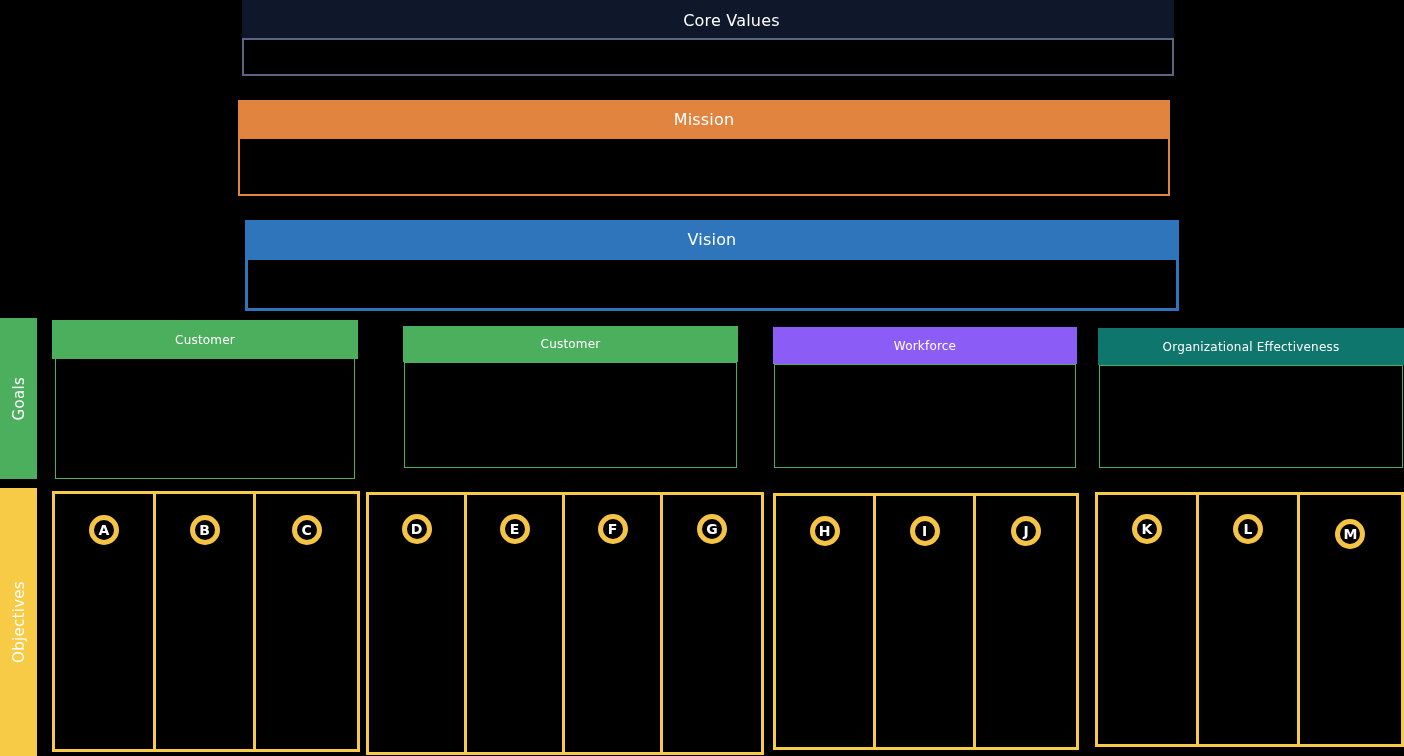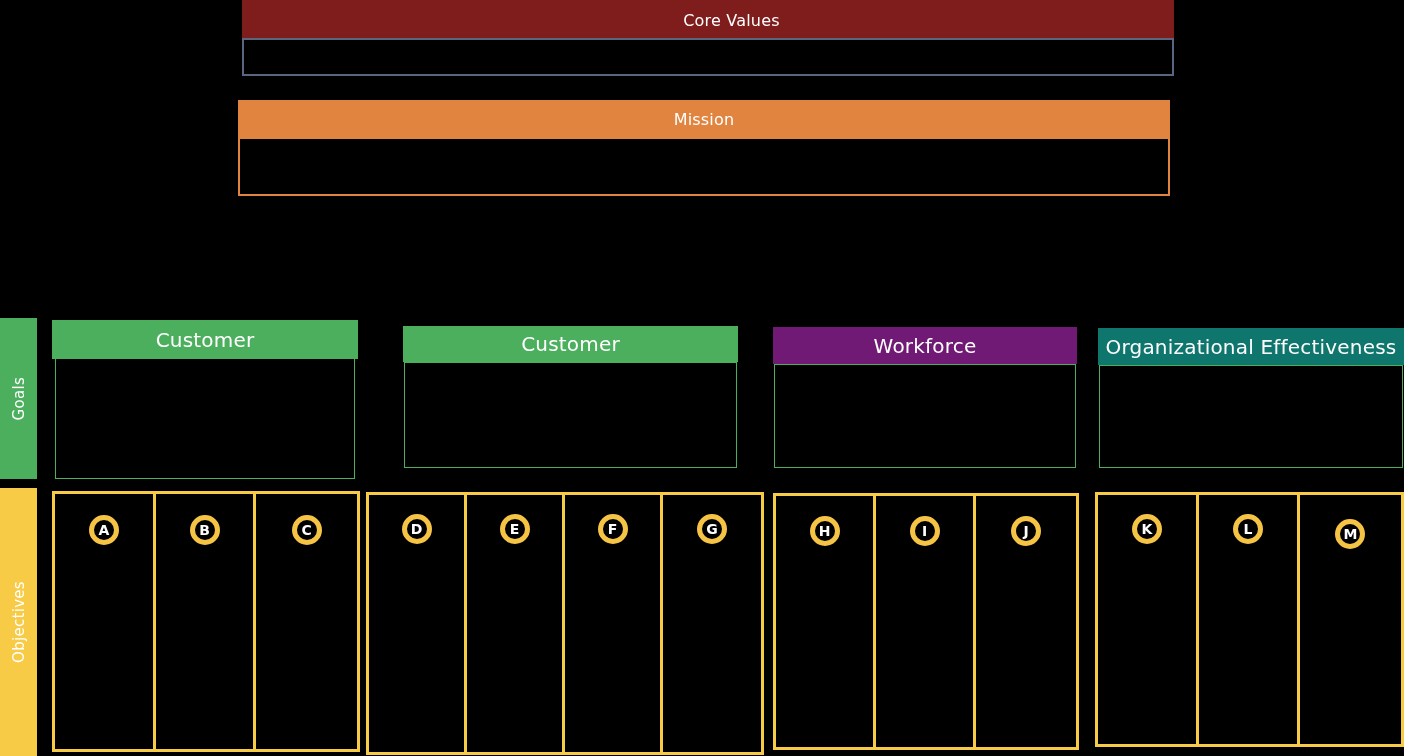--- a/index.html
+++ b/index.html
@@ -72,21 +72,21 @@
     box-sizing: border-box;
   }
   .goal-header {
     position: absolute;
     left: 0; top: 0;
     width: 100%;
     display: flex;
     align-items: center;
     justify-content: center;
     box-sizing: border-box;
-    font-size: 20px;
+    font-size: 12px;
     color: #ffffff;
     letter-spacing: 0.2px;
   }
   .goal-body {
     position: absolute;
     box-sizing: border-box;
     background: #000000;
     border: 1.5px solid #4caf5e;
   }
 
@@ -126,37 +126,45 @@
     color: #ffffff;
     line-height: 1;
   }
 </style>
 </head>
 <body>
 
 <div class="canvas">
 
   <div class="panel" style="left:242px; top:0px; width:932px; height:76px;">
-    <div class="panel-header" style="height:40px; background:#7f1d1d;padding-left:47px;">
+    <div class="panel-header" style="height:40px; background:#0f172a;padding-left:47px;">
       <span>Core Values</span>
     </div>
     <div class="panel-body" style="left:0px; top:38px; width:932px; height:38px; border-width:2px; border-color:#5A6580;">
       <span></span>
     </div>
   </div>
 
   <div class="panel" style="left:238px; top:100px; width:932px; height:96px;">
     <div class="panel-header" style="height:38px; background:#E0843F;">
       <span>Mission</span>
     </div>
     <div class="panel-body" style="left:0px; top:37px; width:932px; height:59px; border-width:2px; border-color:#E0843F;">
       <span></span>
     </div>
   </div>
 
+  <div class="panel" style="left:245px; top:220px; width:934px; height:91px;">
+    <div class="panel-header" style="height:38px; background:#2E75BC;">
+      <span>Vision</span>
+    </div>
+    <div class="panel-body" style="left:0px; top:37px; width:934px; height:54px; border-width:3px; border-color:#2E75BC;">
+      <span></span>
+    </div>
+  </div>
 
   <div class="side-label" style="left:0px; top:318px; width:37px; height:161px; background:#4CAF5E;">
     <span>Goals</span>
   </div>
 
   <div class="goal-card" style="left:52px; top:320px; width:306px; height:159px;">
     <div class="goal-header" style="height:39px; background:#4CAF5E;">
       <span>Customer</span>
     </div>
     <div class="goal-body" style="left:3px; top:38px; width:300px; height:121px;">
@@ -167,21 +175,21 @@
   <div class="goal-card" style="left:403px; top:326px; width:335px; height:142px;">
     <div class="goal-header" style="height:36px; background:#4CAF5E;">
       <span>Customer</span>
     </div>
     <div class="goal-body" style="left:1px; top:36px; width:333px; height:106px;">
       <span></span>
     </div>
   </div>
 
   <div class="goal-card" style="left:773px; top:327px; width:304px; height:141px;">
-    <div class="goal-header" style="height:37px; background:#701a75;">
+    <div class="goal-header" style="height:37px; background:#8b5cf6;">
       <span>Workforce</span>
     </div>
     <div class="goal-body" style="left:1px; top:37px; width:302px; height:104px;">
       <span></span>
     </div>
   </div>
 
   <div class="goal-card" style="left:1098px; top:328px; width:306px; height:140px;">
     <div class="goal-header" style="height:37px; background:#0f766e;">
       <span>Organizational Effectiveness</span>

